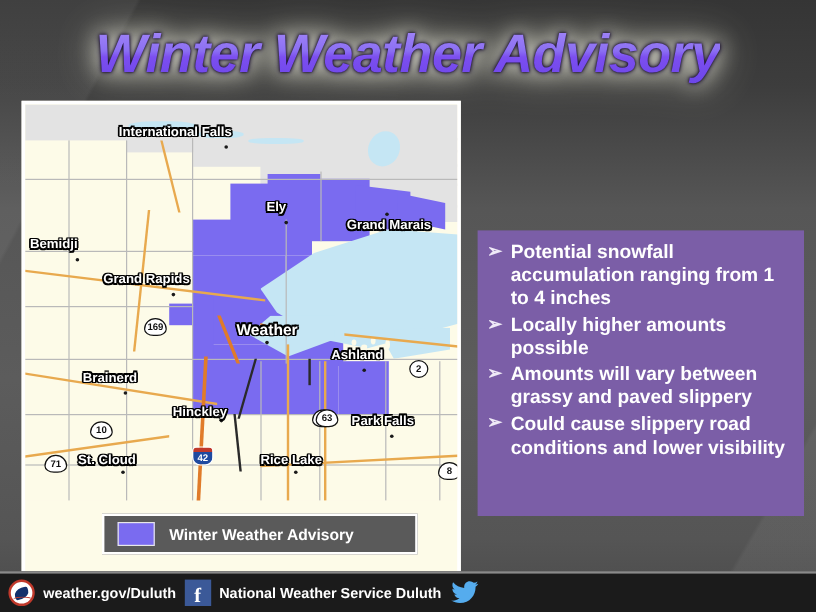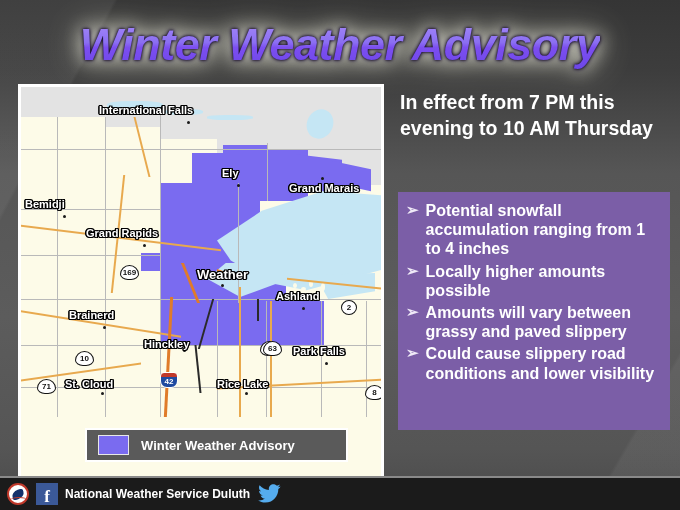--- a/index.html
+++ b/index.html
@@ -277,21 +277,20 @@
       </div>
 
     </div>
   </div>
 
   <div id="legend">
     <div id="legend-swatch"></div>
     <div id="legend-label">Winter Weather Advisory</div>
   </div>
 
-  <div id="headline">In effect from 7 PM this evening to 10 AM Thursday</div>
 
   <div id="bullets-panel">
     <div class="bullet">
       <span class="bullet-arrow">➢</span>
       <span class="bullet-text">Potential snowfall accumulation ranging from 1 to 4 inches</span>
     </div>
     <div class="bullet">
       <span class="bullet-arrow">➢</span>
       <span class="bullet-text">Locally higher amounts possible</span>
     </div>
@@ -300,20 +299,21 @@
       <span class="bullet-text">Amounts will vary between grassy and paved slippery</span>
     </div>
     <div class="bullet">
       <span class="bullet-arrow">➢</span>
       <span class="bullet-text">Could cause slippery road conditions and lower visibility</span>
     </div>
   </div>
 
   <div id="footer">
     <div id="noaa-logo"></div>
+    <span class="footer-txt">weather.gov/Duluth</span>
     <div id="fb-icon">f</div>
     <span class="footer-txt">National Weather Service Duluth</span>
     <span id="tw-icon">
       <svg width="24" height="20" viewBox="0 0 24 20" aria-hidden="true">
         <path fill="#55acee" d="M23.6 2.4c-.9.4-1.8.7-2.8.8 1-.6 1.8-1.5 2.1-2.7-.9.6-2 1-3.1 1.2C18.9.9 17.7.3 16.4.3c-2.5 0-4.6 2-4.6 4.6 0 .4 0 .7.1 1C8.1 5.7 4.8 3.9 2.6 1.2c-.4.7-.6 1.5-.6 2.3 0 1.6.8 3 2 3.8-.7 0-1.4-.2-2-.6v.1c0 2.2 1.6 4.1 3.7 4.5-.4.1-.8.2-1.2.2-.3 0-.6 0-.9-.1.6 1.8 2.3 3.1 4.3 3.2-1.6 1.2-3.6 2-5.7 2-.4 0-.7 0-1.1-.1 2 1.3 4.5 2.1 7.1 2.1 8.5 0 13.1-7 13.1-13.1v-.6c.9-.6 1.7-1.5 2.3-2.5z"></path>
       </svg>
     </span>
   </div>
 
 </div>

